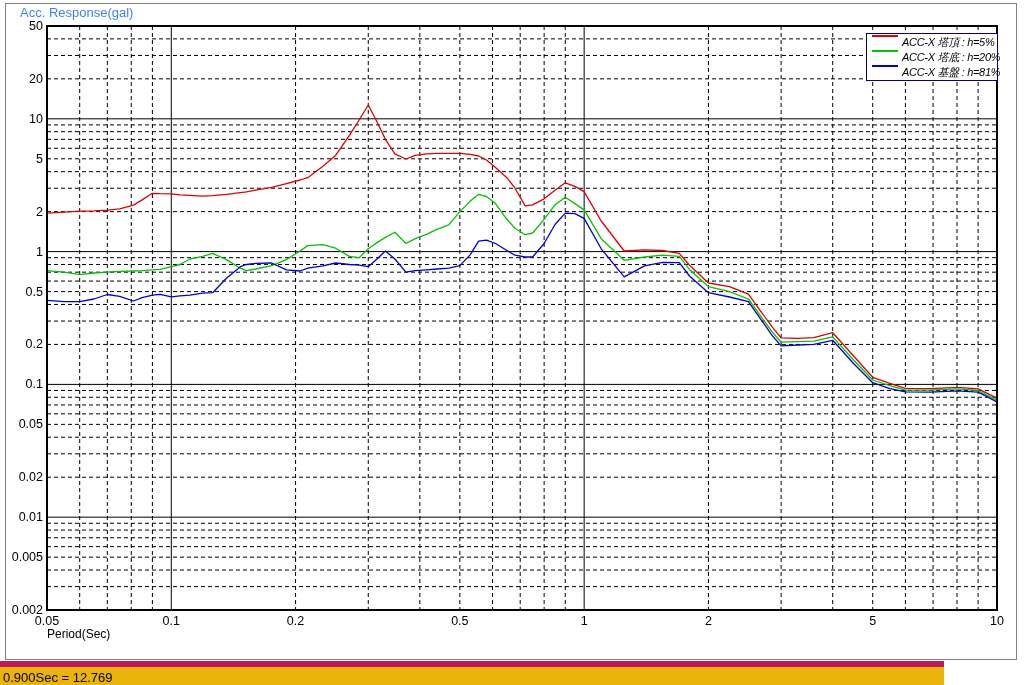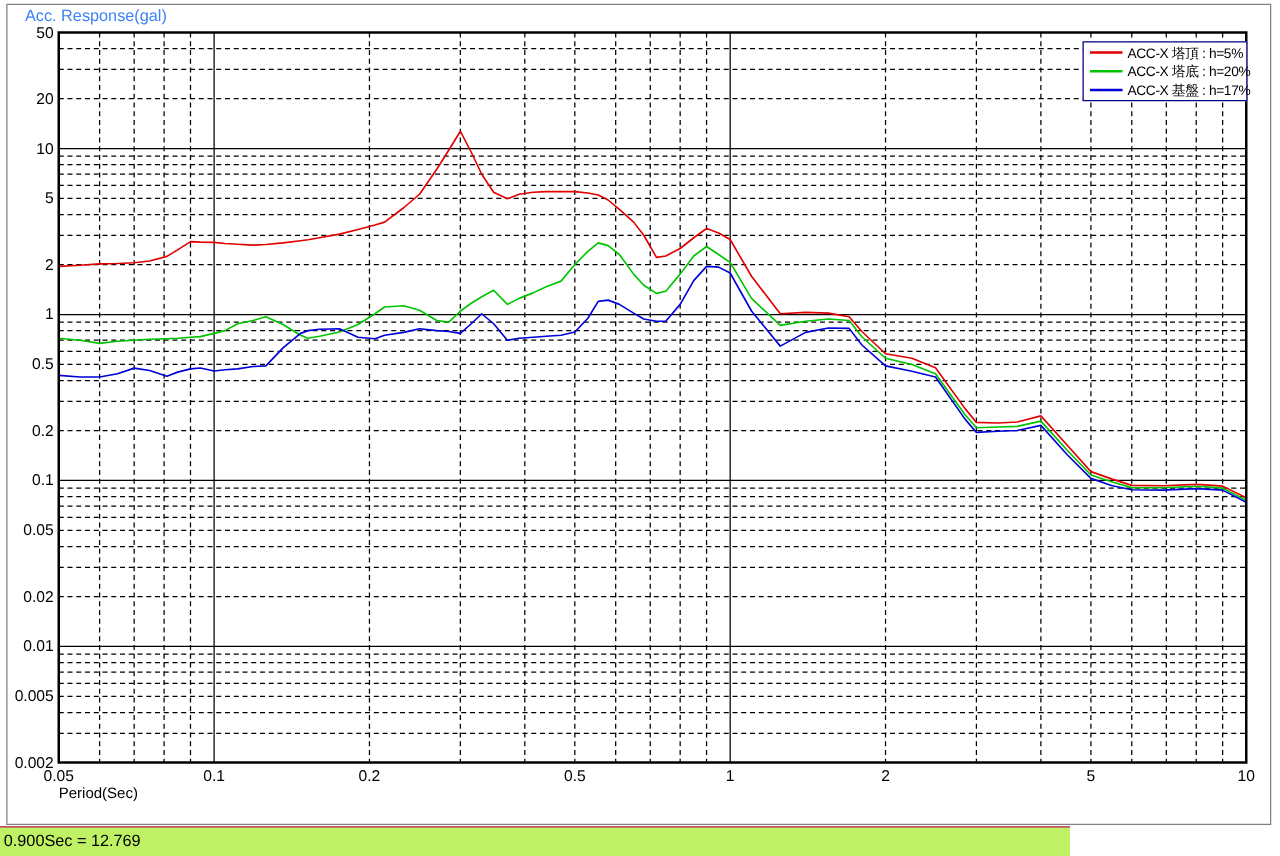--- a/index.html
+++ b/index.html
@@ -3,24 +3,24 @@
 <meta charset="utf-8">
 <style>
   html,body{margin:0;padding:0;width:1024px;height:685px;background:#ffffff;overflow:hidden;
     font-family:"Liberation Sans","DejaVu Sans",sans-serif;}
   .client{position:absolute;left:5px;top:3px;width:1010px;height:655px;border:1px solid #808080;background:#ffffff;}
   .chart-title{position:absolute;left:20px;top:5px;font-size:13px;color:#3b82f6;white-space:nowrap;}
   .xaxis-label{position:absolute;left:47px;top:627px;width:950px;text-align:left;font-size:12px;color:#000;}
   svg{position:absolute;left:0;top:0;}
   .legend{position:absolute;left:866px;top:33px;width:132px;height:48px;border:1px solid #000080;background:#ffffff;
     display:flex;flex-direction:column;justify-content:center;box-sizing:border-box;}
-  .legend-row{display:flex;align-items:center;height:15px;padding-left:5px;}
+  .legend-row{display:flex;height:15px;padding-left:5px;font-style:italic;}
   .legend-swatch{width:26px;height:0;border-top:2px solid #000;margin-right:4px;flex:none;}
   .legend-label{font-size:11px;color:#000;white-space:nowrap;letter-spacing:-0.3px;}
-  .statusbar{position:absolute;left:0;top:661px;width:856px;height:24px;background:#bef264;border-top:1px solid #be185d;box-sizing:border-box;}
+  .statusbar{position:absolute;left:0;top:661px;width:944px;height:24px;background:#eab308;border-top:6px solid #be185d;box-sizing:border-box;}
   .status-text{position:absolute;left:3px;top:3px;font-size:13px;color:#000;white-space:nowrap;}
   text{font-family:"Liberation Sans","DejaVu Sans",sans-serif;fill:#000;}
 </style>
 </head>
 <body>
 
 <div class="client"></div>
 
 <div class="chart-title">Acc. Response(gal)</div>
 
@@ -127,21 +127,21 @@
     <div class="legend-row">
       <span class="legend-swatch" style="border-top-color: rgb(224, 0, 0);"></span>
       <span class="legend-label">ACC-X 塔頂 : h=5%</span>
     </div>
     <div class="legend-row">
       <span class="legend-swatch" style="border-top-color: rgb(0, 196, 0);"></span>
       <span class="legend-label">ACC-X 塔底 : h=20%</span>
     </div>
     <div class="legend-row">
       <span class="legend-swatch" style="border-top-color: rgb(0, 0, 216);"></span>
-      <span class="legend-label">ACC-X 基盤 : h=17%</span>
+      <span class="legend-label">ACC-X 基盤 : h=81%</span>
     </div>
   </div>
 
 <div class="xaxis-label">Period(Sec)</div>
 
 <div class="statusbar">
   <div class="status-text">0.900Sec = 12.769</div>
 </div>
 
 </body></html>

